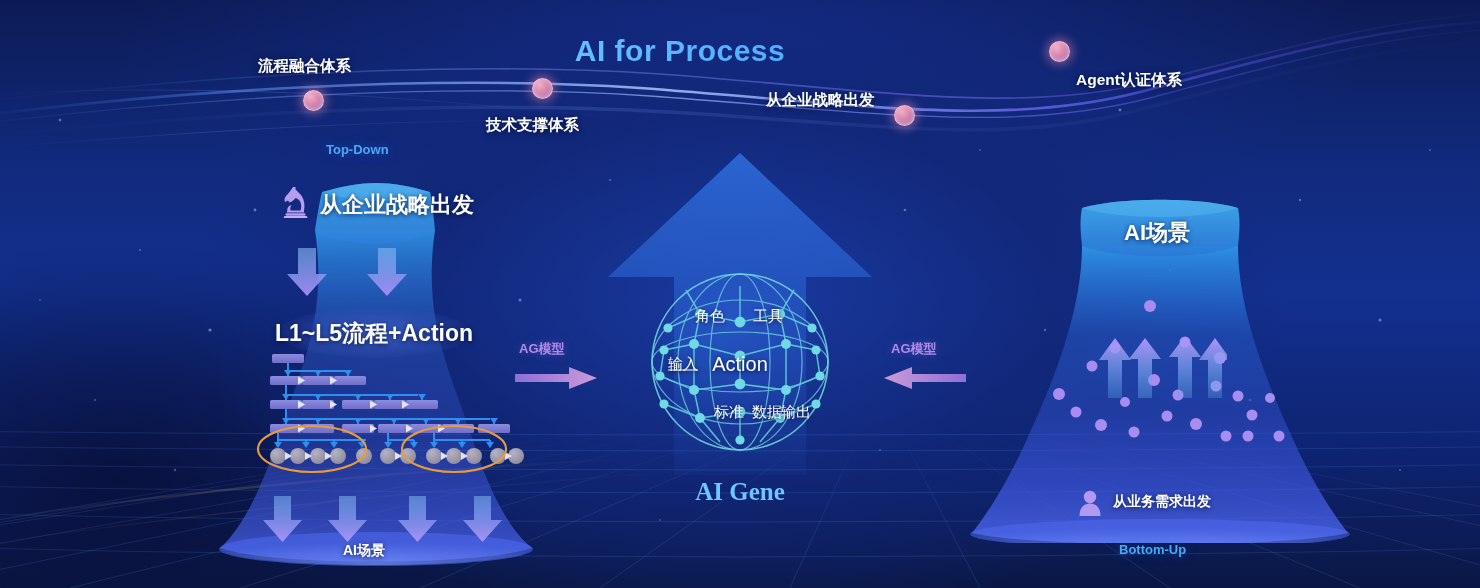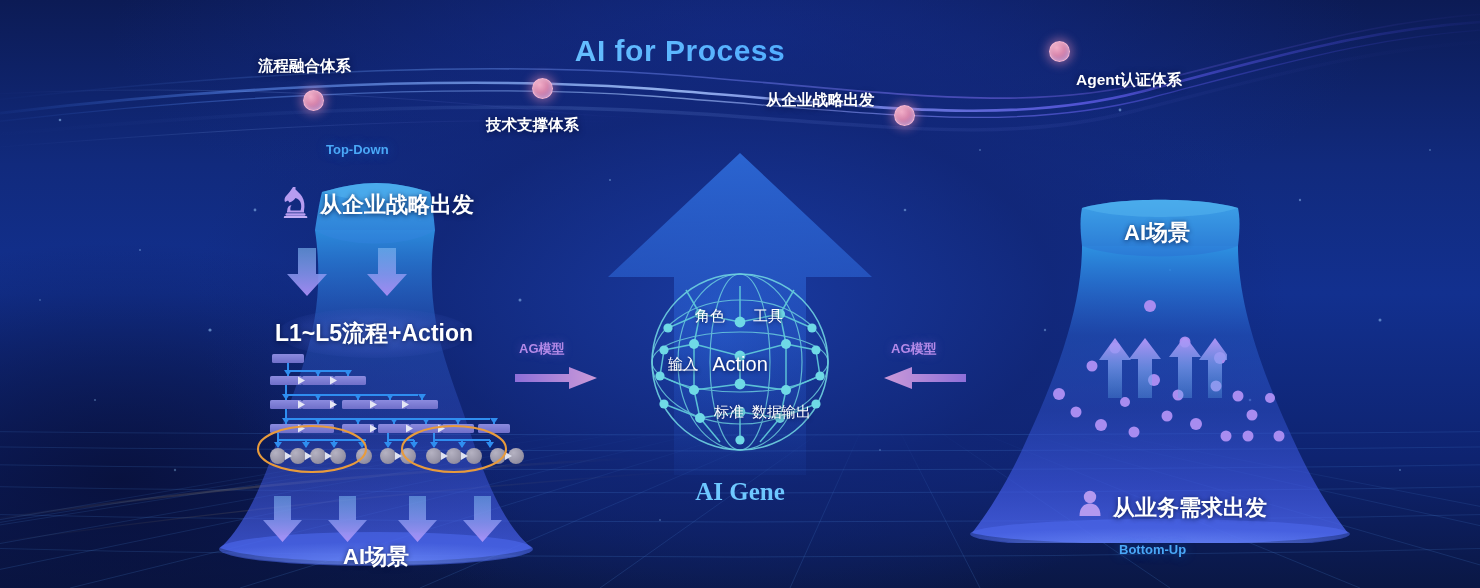--- a/index.html
+++ b/index.html
@@ -46,21 +46,21 @@
   
   .funnel-caption{
     font-size:13px;font-weight:bold;color:#4aa8f7;white-space:nowrap;
     text-shadow:0 0 12px rgba(40,130,240,.45);
   }
   .funnel-top-text{
     color:#ffffff;font-size:22px;font-weight:bold;white-space:nowrap;
     text-shadow:0 1px 5px rgba(0,15,60,.8);
   }
   .funnel-bottom-text{
-    color:#ffffff;font-size:22px;font-weight:bold;white-space:nowrap;
+    color:#ffffff;font-size:14px;font-weight:bold;white-space:nowrap;
     text-shadow:0 1px 5px rgba(0,15,60,.8);
   }
   .pill{
     display:flex;align-items:center;justify-content:center;
     color:#fff;font-size:23px;font-weight:bold;white-space:nowrap;
     background:radial-gradient(ellipse at 50% 50%, rgba(86,116,220,.55) 0%, rgba(60,86,190,.28) 55%, rgba(40,60,160,0) 80%);
     border-radius:50%;
     text-shadow:0 1px 5px rgba(0,15,60,.85);
   }
 

